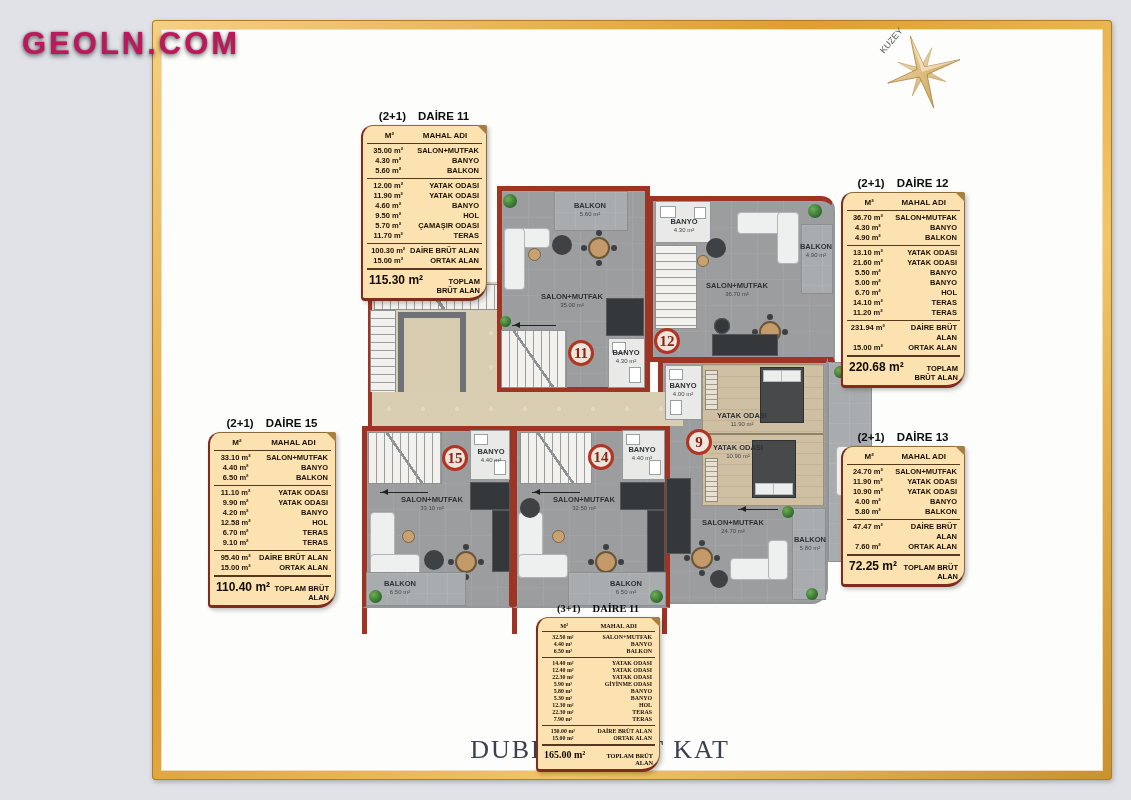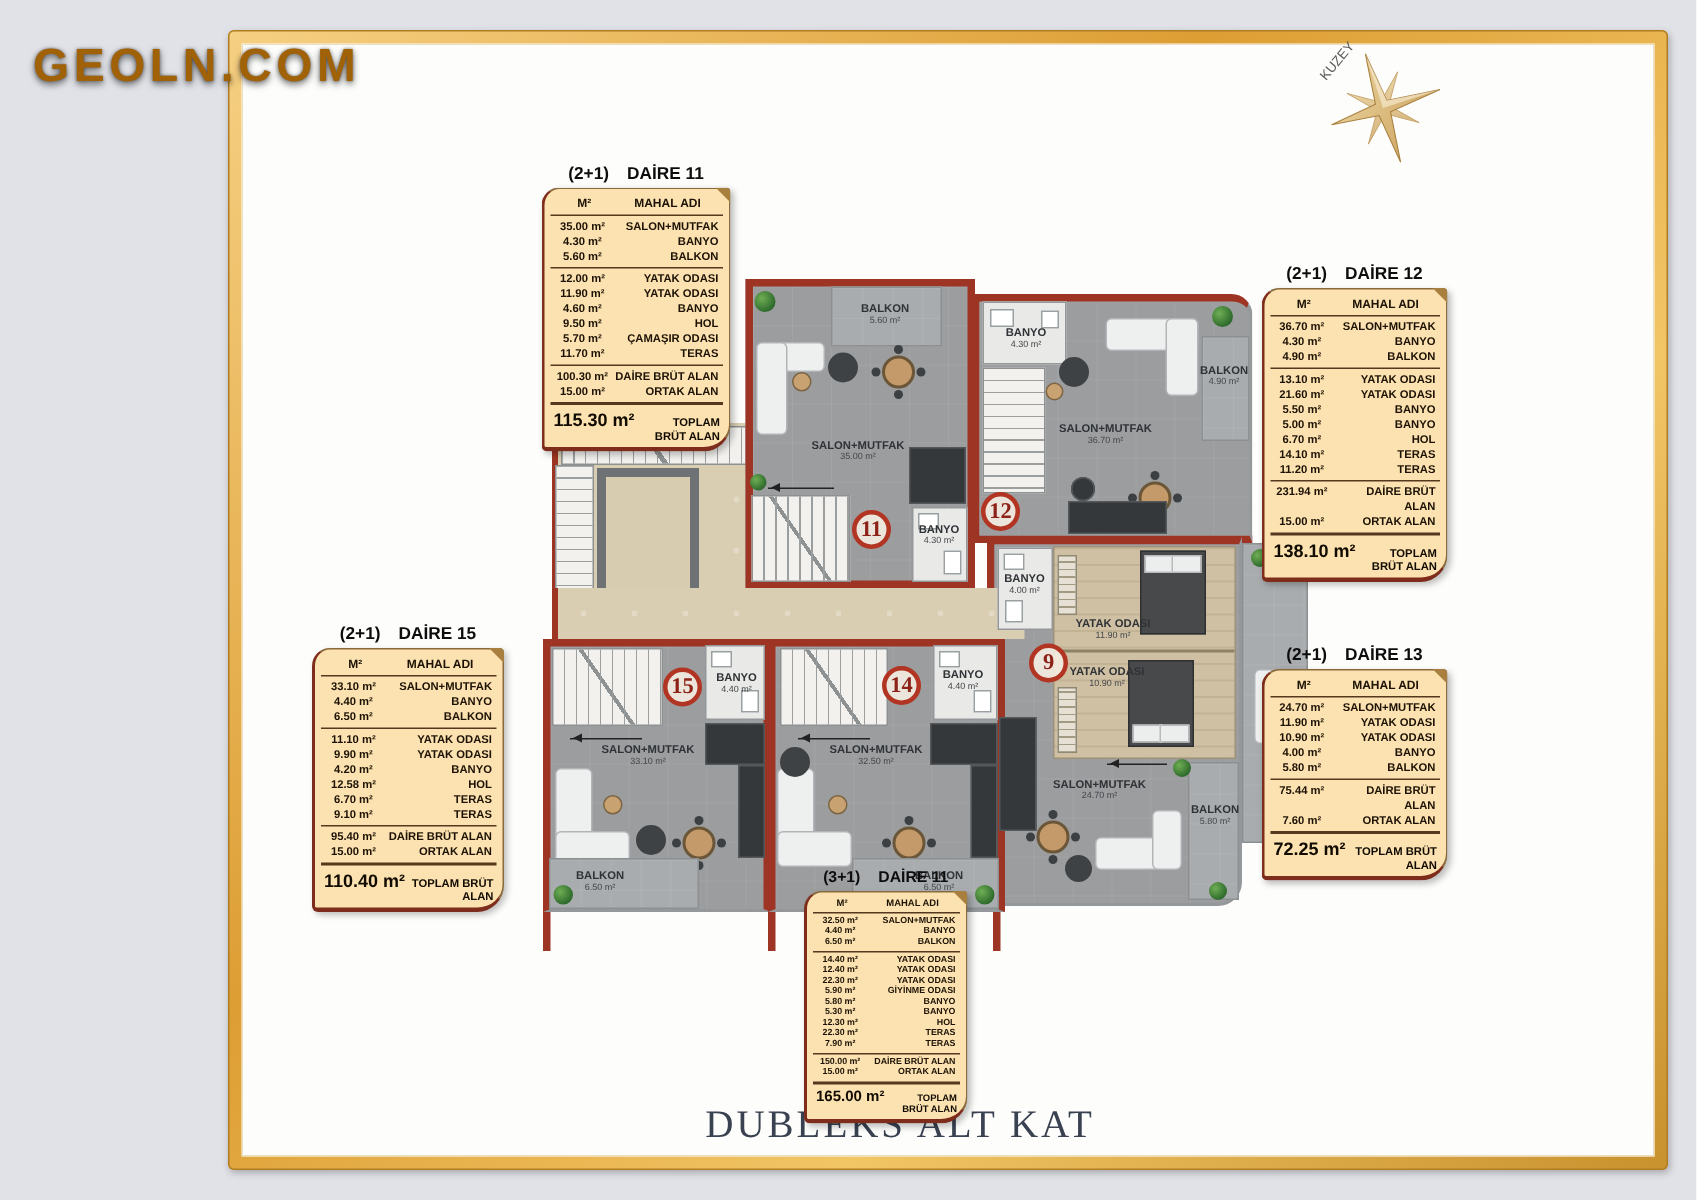--- a/index.html
+++ b/index.html
@@ -2,21 +2,21 @@
 <html><head>
 <meta charset="utf-8">
 <style>
   html,body{margin:0;padding:0;}
   .page{position:relative;width:1131px;height:800px;background:#e0e2e7;overflow:hidden;
         font-family:"Liberation Sans",sans-serif;}
   .frame{position:absolute;left:152px;top:20px;width:960px;height:760px;
          background:linear-gradient(135deg,#f6d083,#dd9e34 38%,#f2c565 68%,#c8922e);
          border-radius:4px;box-shadow:1px 2px 5px rgba(0,0,0,.25), inset 0 0 0 1px #b07d22;}
   .frame-inner{position:absolute;inset:9px;background:#fdfdfc;box-shadow:inset 0 0 0 1px #ecdfc0;}
-  .logo{position:absolute;left:22px;top:26px;z-index:50;color:#a16207;font-weight:bold;
+  .logo{position:absolute;left:22px;top:26px;z-index:50;color:#be185d;font-weight:bold;
         font-size:31px;letter-spacing:3px;
         text-shadow:0 2px 5px rgba(0,0,0,.6),0 0 2px rgba(0,0,0,.4);}
   .title{position:absolute;left:400px;top:735px;width:400px;text-align:center;z-index:10;
          font-family:"Liberation Serif",serif;font-size:26px;letter-spacing:2px;color:#3a4252;}
   .compass{position:absolute;left:870px;top:26px;z-index:10;}
 
   
   .itable{position:absolute;z-index:20;}
   .t-head{display:flex;justify-content:center;gap:12px;font-weight:bold;font-size:11.5px;
           color:#0d0d0d;margin-bottom:3px;}
@@ -438,21 +438,21 @@
               <span class="a">231.94 m²</span>
               <span class="r">DAİRE BRÜT ALAN</span>
             </div>
             <div class="t-row">
               <span class="a">15.00 m²</span>
               <span class="r">ORTAK ALAN</span>
             </div>
           </div>
         </div>
       <div class="t-total">
-          <span class="ta">138.10 m²</span>
+          <span class="ta">220.68 m²</span>
           <span class="tl">TOPLAM BRÜT ALAN</span>
         </div>
     </div>
   </div>
 
   <div class="itable" style="left:841px;top:431px;width:124px;">
     <div class="t-head">
         <span>(2+1)</span>
         <span>DAİRE 13</span>
       </div>
@@ -479,37 +479,37 @@
               <span class="a">4.00 m²</span>
               <span class="r">BANYO</span>
             </div>
             <div class="t-row">
               <span class="a">5.80 m²</span>
               <span class="r">BALKON</span>
             </div>
           </div>
           <div class="t-group sep">
             <div class="t-row">
-              <span class="a">75.44 m²</span>
+              <span class="a">47.47 m²</span>
               <span class="r">DAİRE BRÜT ALAN</span>
             </div>
             <div class="t-row">
               <span class="a">7.60 m²</span>
               <span class="r">ORTAK ALAN</span>
             </div>
           </div>
         </div>
       <div class="t-total">
           <span class="ta">72.25 m²</span>
           <span class="tl">TOPLAM BRÜT ALAN</span>
         </div>
     </div>
   </div>
 
-  <div class="itable t-sm" style="left:536px;top:579px;width:109px;">
+  <div class="itable t-sm" style="left:536px;top:603px;width:124px;font-family:Liberation Serif, serif;">
     <div class="t-head">
         <span>(3+1)</span>
         <span>DAİRE 11</span>
       </div>
     <div class="t-card">
       <div class="t-cols">
           <span class="ca">M²</span>
           <span class="cr">MAHAL ADI</span>
         </div>
       <div class="t-rows">

